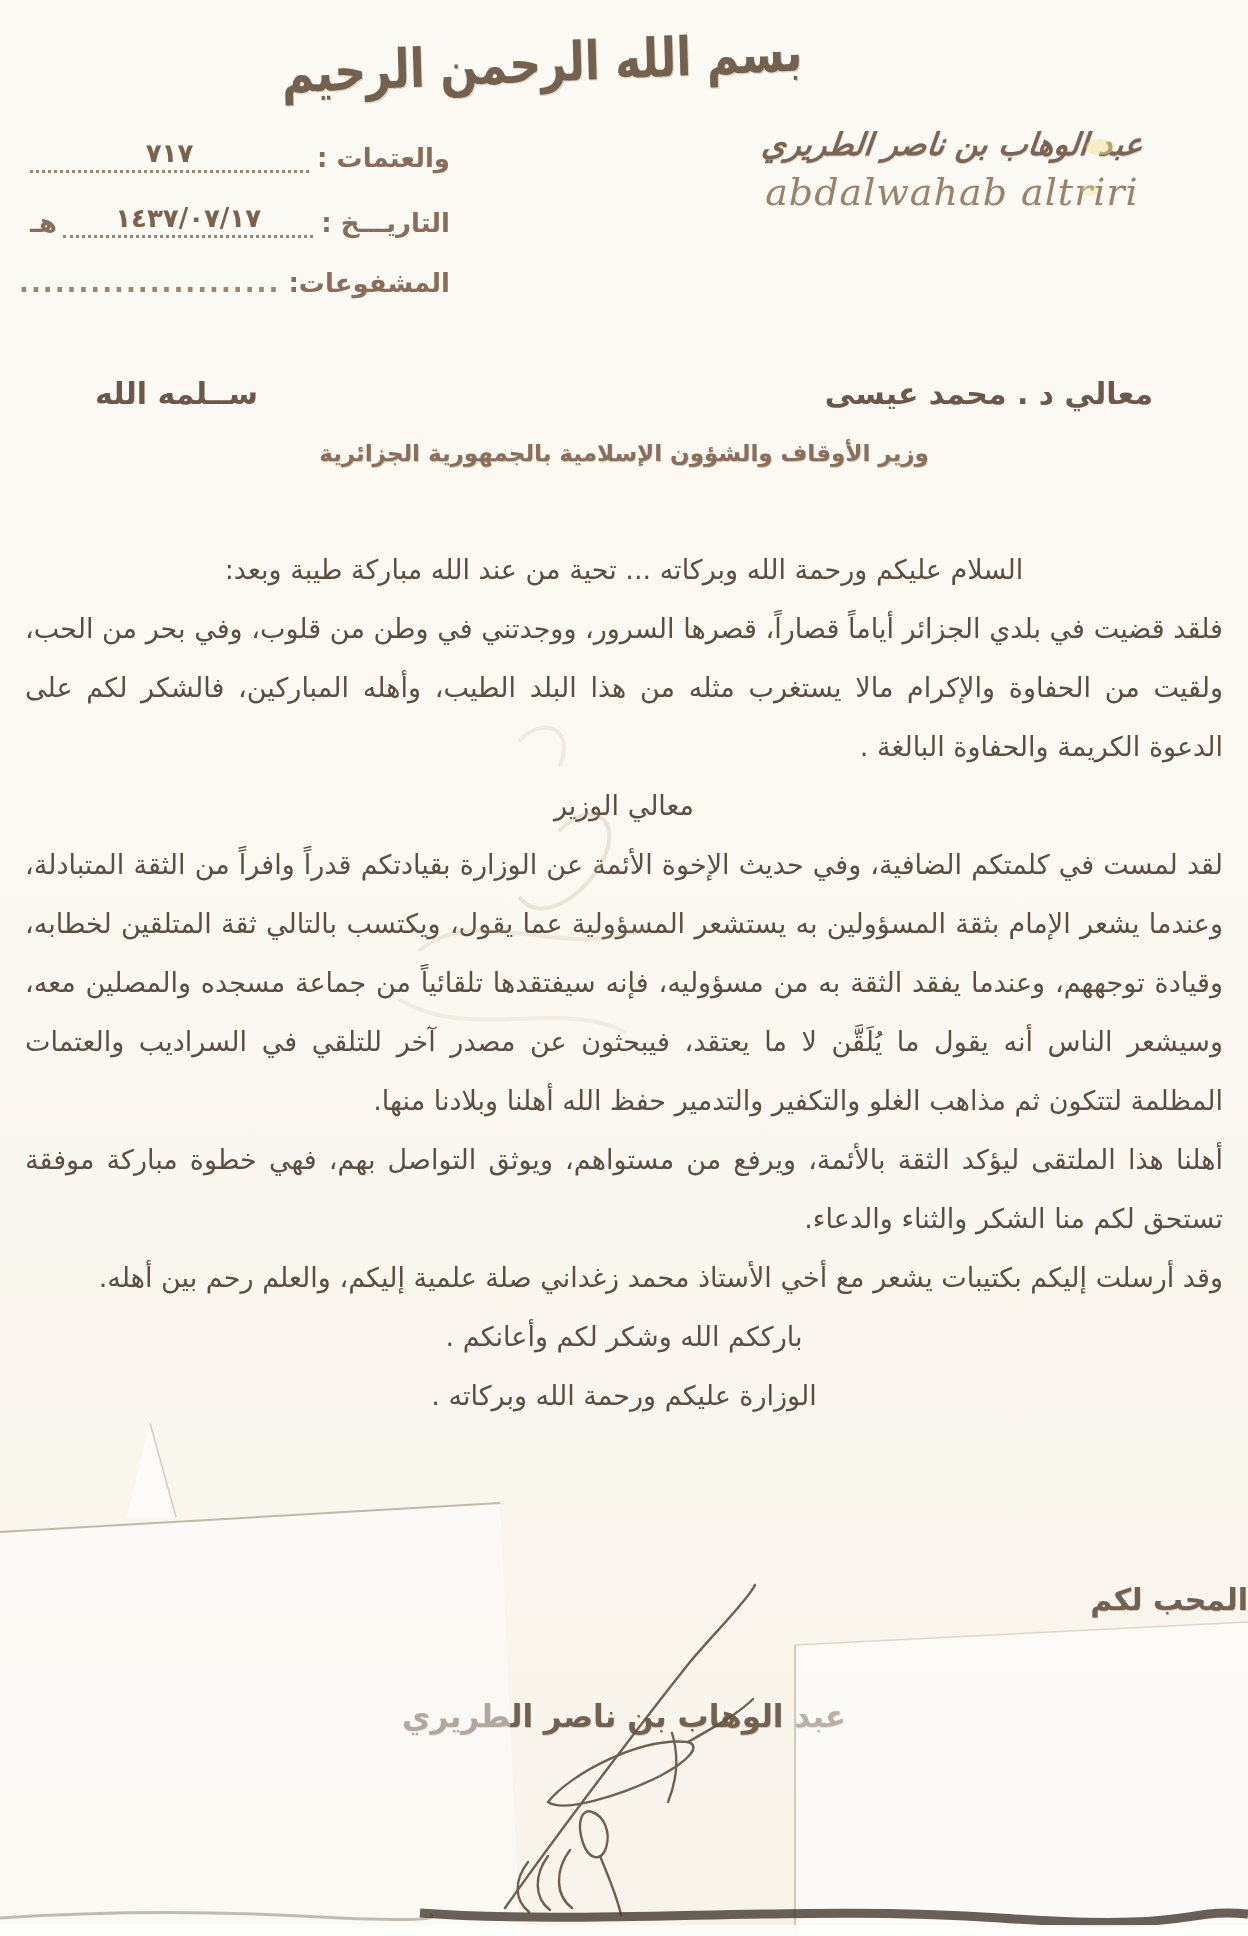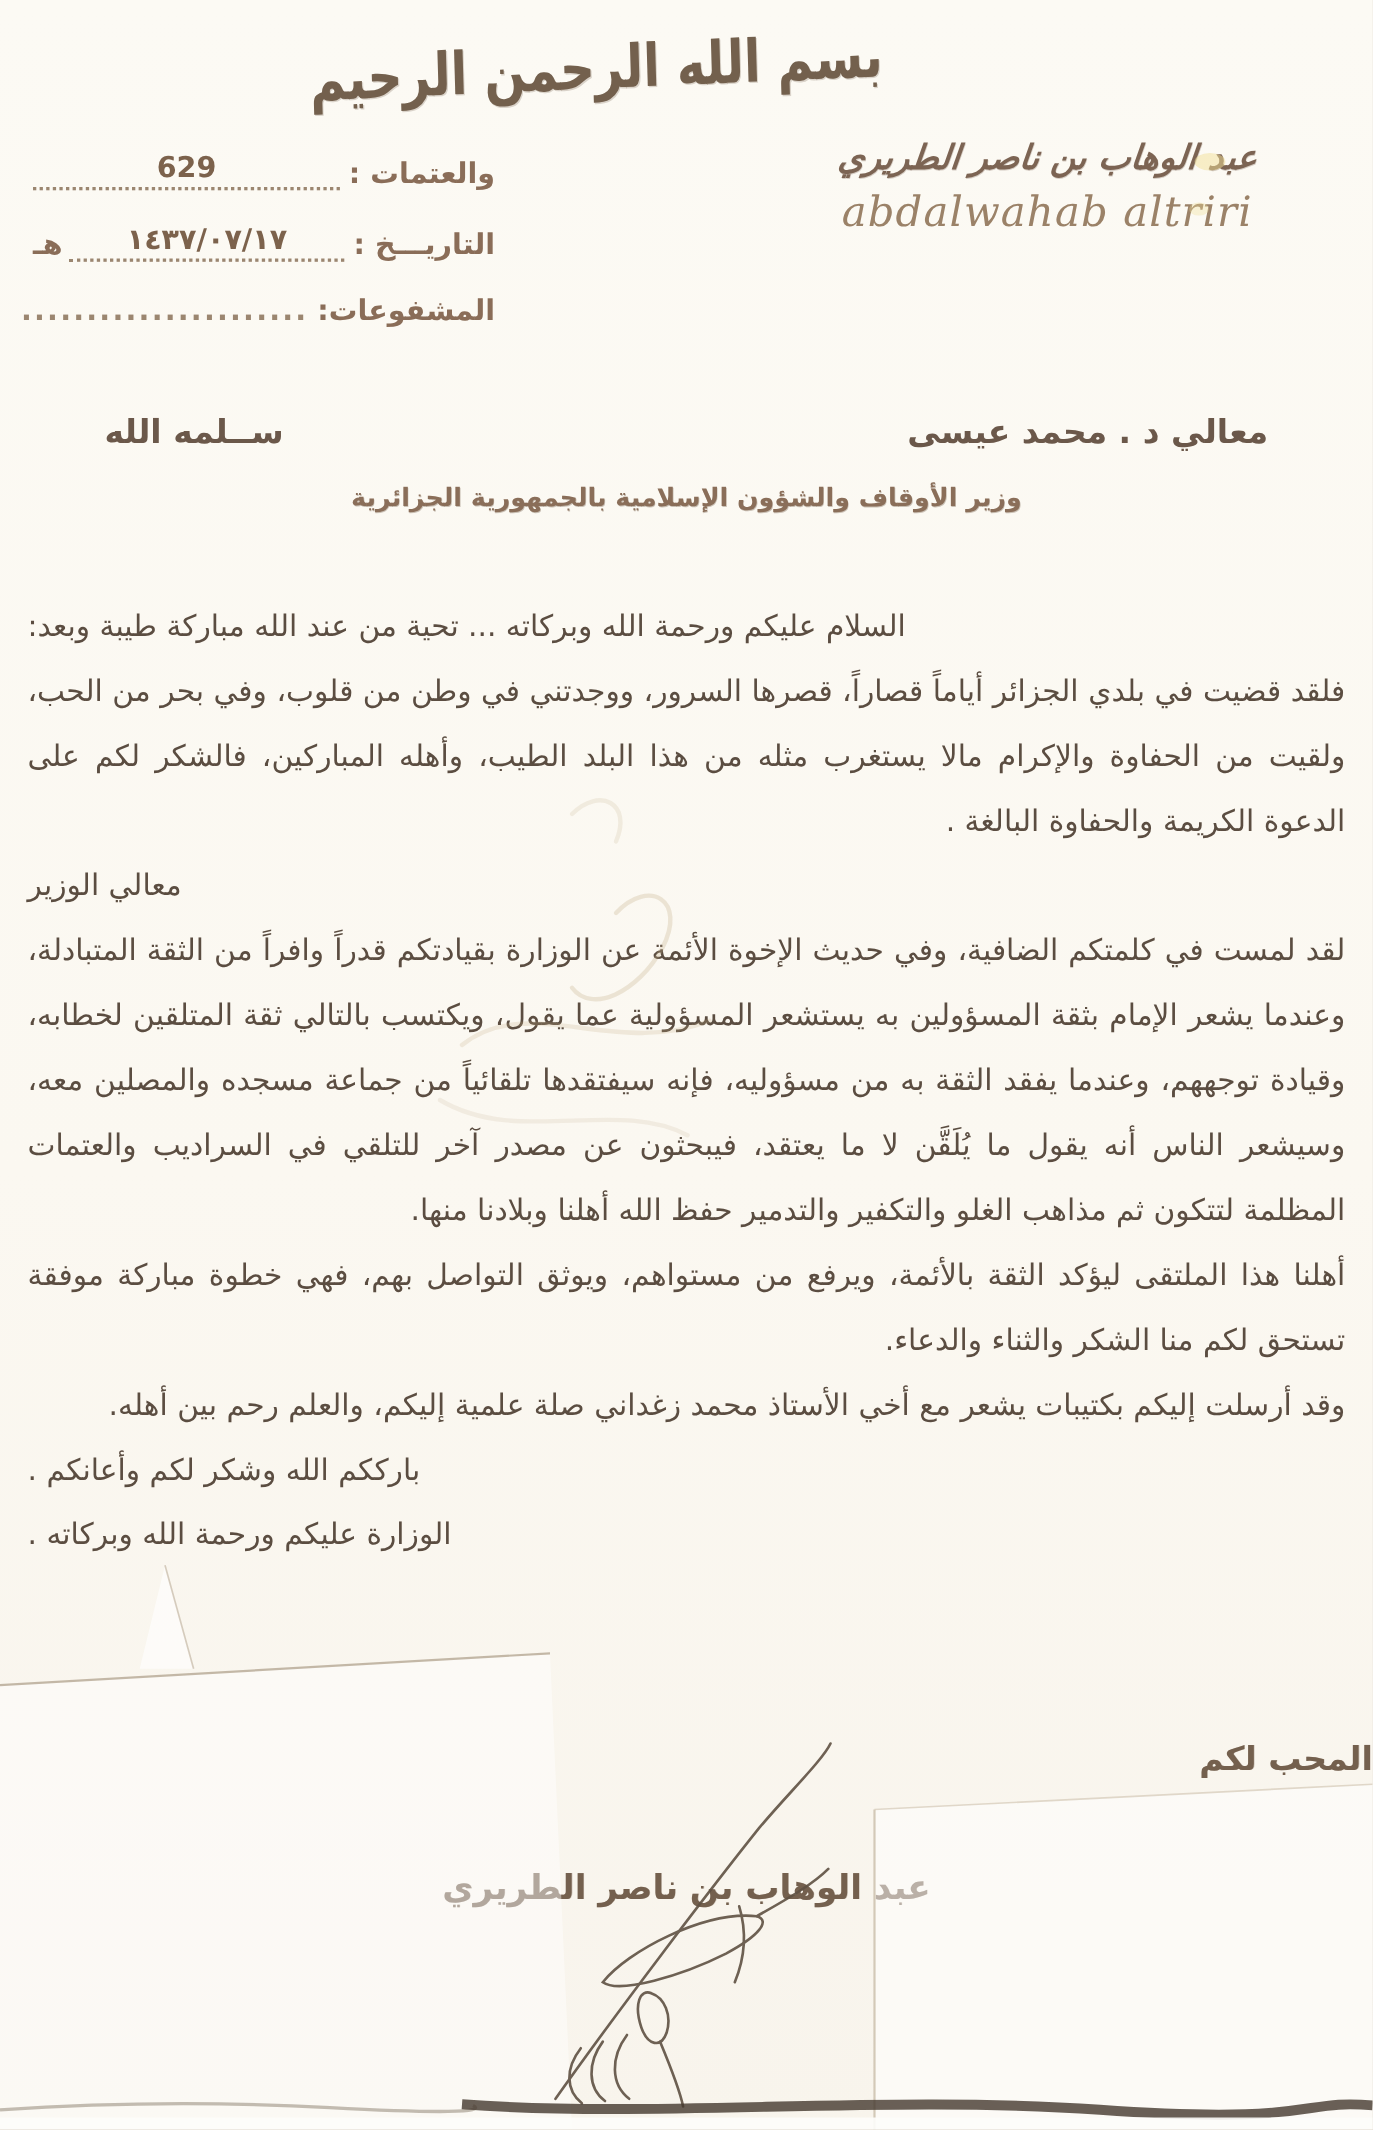--- a/index.html
+++ b/index.html
@@ -63,21 +63,21 @@
     font-size:23px; font-weight:bold; color:#8a6e59;
     text-shadow:0.6px 0.8px 0 rgba(110,85,65,.35);
   }
 
   
   .body-text {
     position:absolute; top:540px; left:25px; right:25px;
     direction:rtl; font-size:27px; line-height:59px; color:#5b4d41;
   }
   .body-text p { text-align:justify; }
-  .body-text .single { text-align:left; }
+  .body-text .single { text-align:center; }
 
   
   .sig-closing {
     position:absolute; top:1582px; left:0; right:0; text-align:right;
     font-size:30px; font-weight:bold; color:#74604e; direction:rtl;
     text-shadow:0.5px 0.5px 0 rgba(116,96,78,.3);
   }
   .sig-name {
     position:absolute; top:1698px; left:0; right:0; text-align:center;
     font-size:31px; font-weight:bold; color:#74604e; direction:rtl;
@@ -94,21 +94,21 @@
   <div class="bismillah">بسم الله الرحمن الرحيم</div>
 
   <div class="letterhead-right">
     <div><span class="letterhead-name-ar">عبد الوهاب بن ناصر الطريري</span></div>
     <div class="letterhead-name-en">abdalwahab altriri</div>
   </div>
 
   <div class="fields">
     <div class="field-row">
       <span class="field-label">والعتمات :</span>
-      <span class="field-dotted">629</span>
+      <span class="field-dotted">٧١٧</span>
     </div>
     <div class="field-row">
       <span class="field-label">التاريـــخ :</span>
       <span class="field-dotted">١٤٣٧/٠٧/١٧</span>
       <span class="field-suffix">هـ</span>
     </div>
     <div class="field-row">
       <span class="field-label">المشفوعات:</span>
       <span class="field-dots">......................</span>
     </div>

